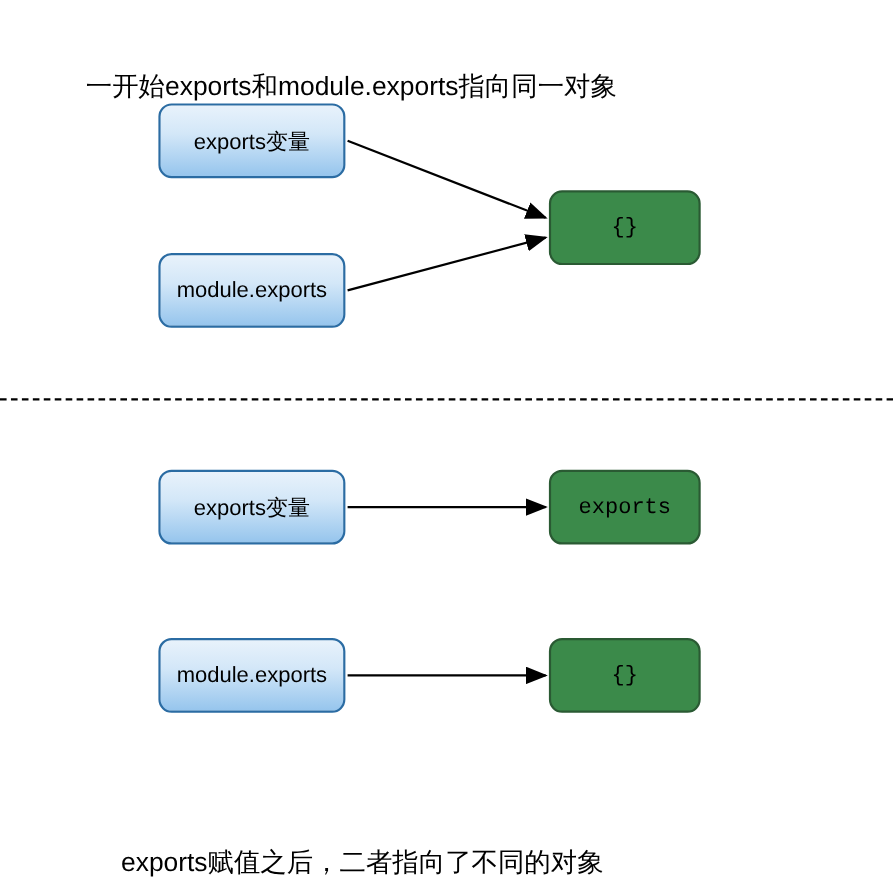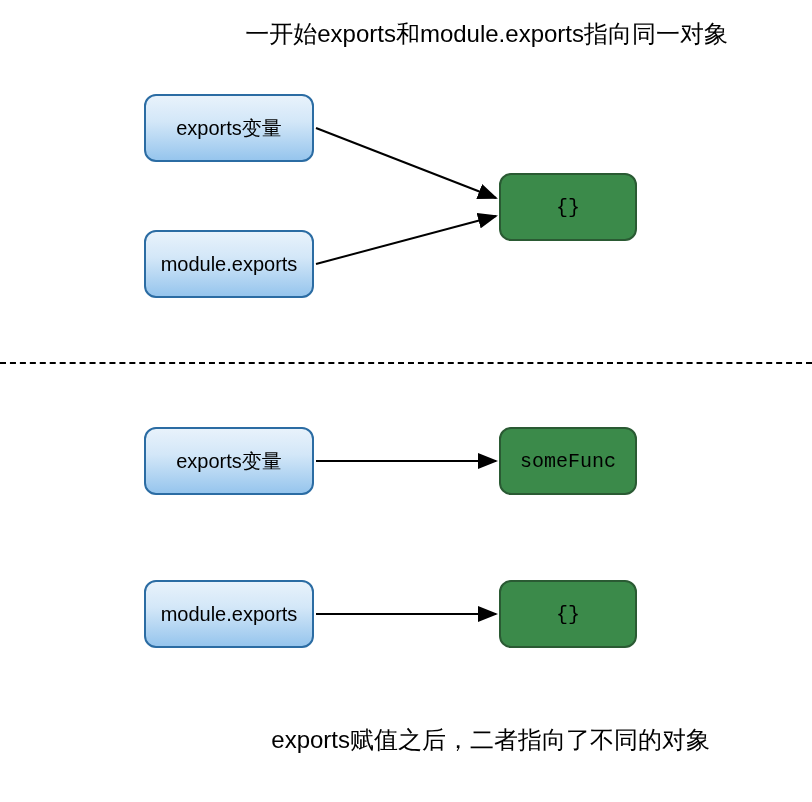--- a/index.html
+++ b/index.html
@@ -7,21 +7,22 @@
     width: 812px;
     height: 802px;
     background: #ffffff;
     font-family: Arial, "Microsoft YaHei", sans-serif;
     position: relative;
   }
   .title {
     position: absolute;
     font-size: 24px;
     color: #000;
-    text-align: right;
+    text-align: left;
+    margin-top: 44px;
   }
   .blue-box {
     position: absolute;
     width: 170px;
     height: 68px;
     border: 2px solid #2b6ca3;
     border-radius: 12px;
     background: linear-gradient(to bottom, #e8f2fb 0%, #d3e7f8 40%, #96c5ed 100%);
     display: flex;
     align-items: center;
@@ -64,21 +65,21 @@
 <div class="title" style="top:18px; left:78px; width:650px;">一开始exports和module.exports指向同一对象</div>
 
 <div class="blue-box" style="top:94px; left:144px;">exports变量</div>
 <div class="blue-box" style="top:230px; left:144px;">module.exports</div>
 <div class="green-box" style="top:173px; left:499px;">{}</div>
 
 <div class="divider" style="top:362px;"></div>
 
 <div class="blue-box" style="top:427px; left:144px;">exports变量</div>
 <div class="blue-box" style="top:580px; left:144px;">module.exports</div>
-<div class="green-box" style="top:427px; left:499px;">someFunc</div>
+<div class="green-box" style="top:427px; left:499px;">exports</div>
 <div class="green-box" style="top:580px; left:499px;">{}</div>
 
 <div class="title" style="top:724px; left:110px; width:600px;">exports赋值之后，二者指向了不同的对象</div>
 
 <svg class="arrows">
   <defs>
     <marker id="arrowhead" markerWidth="10" markerHeight="8" refX="9" refY="4" orient="auto">
       <polygon points="0 0, 10 4, 0 8" fill="#000"></polygon>
     </marker>
   </defs>

